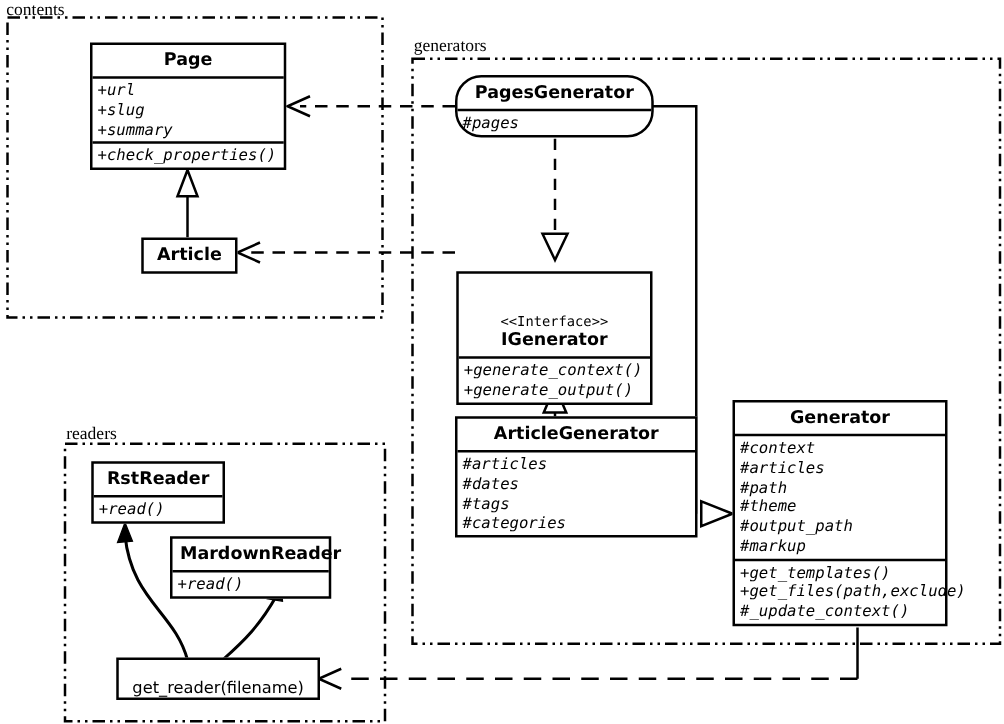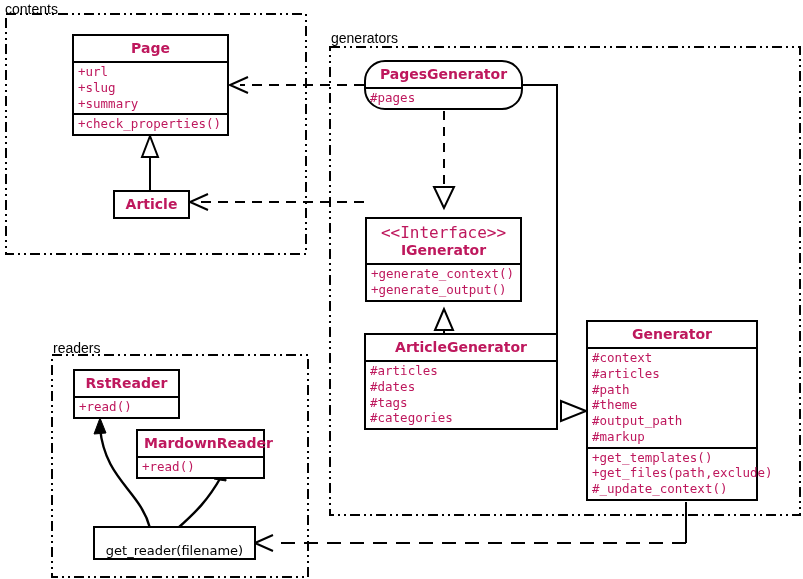--- a/index.html
+++ b/index.html
@@ -21,61 +21,63 @@
     position: absolute;
     left: 0;
     top: 0;
     width: 803px;
     height: 579px;
     pointer-events: none;
   }
   
   .pkg-label {
     position: absolute;
-    font-family: Liberation Sans, sans-serif;
+    font-family: Liberation Serif, serif;
     font-size: 14px;
     color: #000000;
     white-space: nowrap;
     line-height: 1;
   }
   
   .cls {
     position: absolute;
     box-sizing: border-box;
     border: 2px solid #000000;
     background: #ffffff;
     font-family: "DejaVu Sans Mono", monospace;
     font-size: 12.5px;
-    color: #be185d;
+    color: #000000;
   }
   .cls .name {
     font-family: "DejaVu Sans", sans-serif;
     font-weight: bold;
     font-size: 14px;
     text-align: center;
     padding: 4px 6px 5px 6px;
     line-height: 1.15;
     white-space: nowrap;
   }
   .cls .stereo {
     font-family: "DejaVu Sans Mono", monospace;
     font-weight: normal;
-    font-size: 16px;
+    font-size: 11px;
     display: block;
     text-align: center;
     line-height: 1.2;
+    margin-top: 28px;
   }
   .cls .sect {
     border-top: 2px solid #000000;
     padding: 1px 3px 2px 3px;
   }
   .cls .row {
     line-height: 1.26;
     white-space: nowrap;
     padding-left: 1px;
+    font-style: italic;
   }
   .plain-box {
     position: absolute;
     box-sizing: border-box;
     border: 2px solid #000000;
     background: #ffffff;
     font-family: "DejaVu Sans", sans-serif;
     font-size: 13px;
     color: #000000;
     display: flex;

